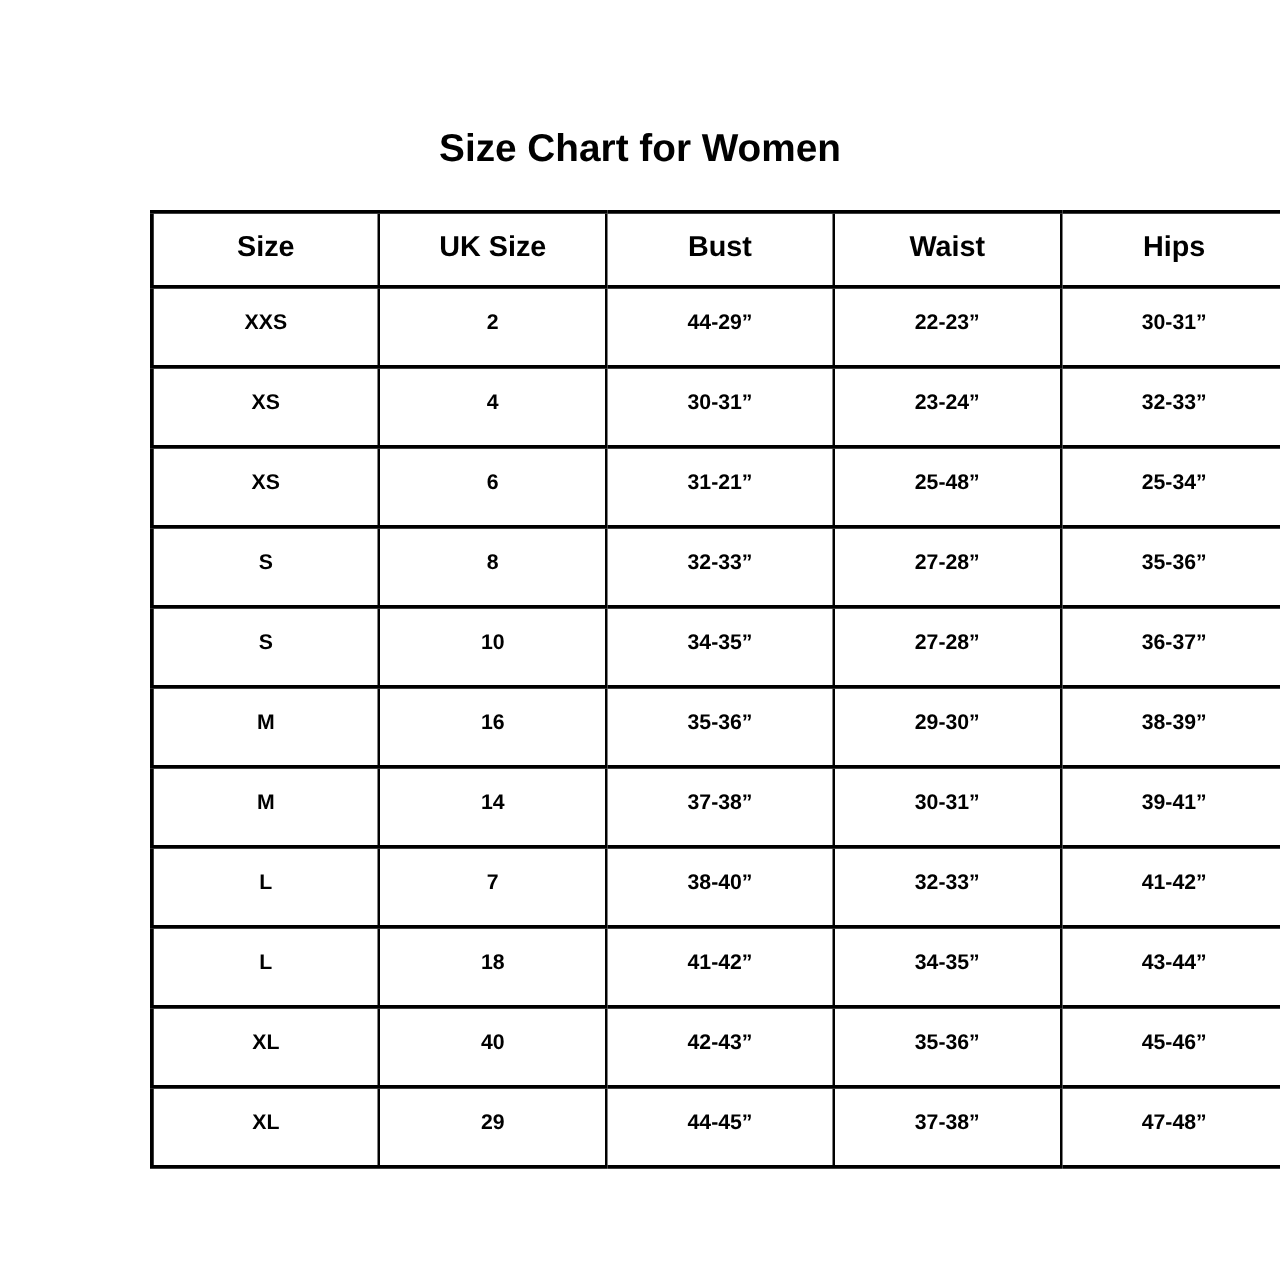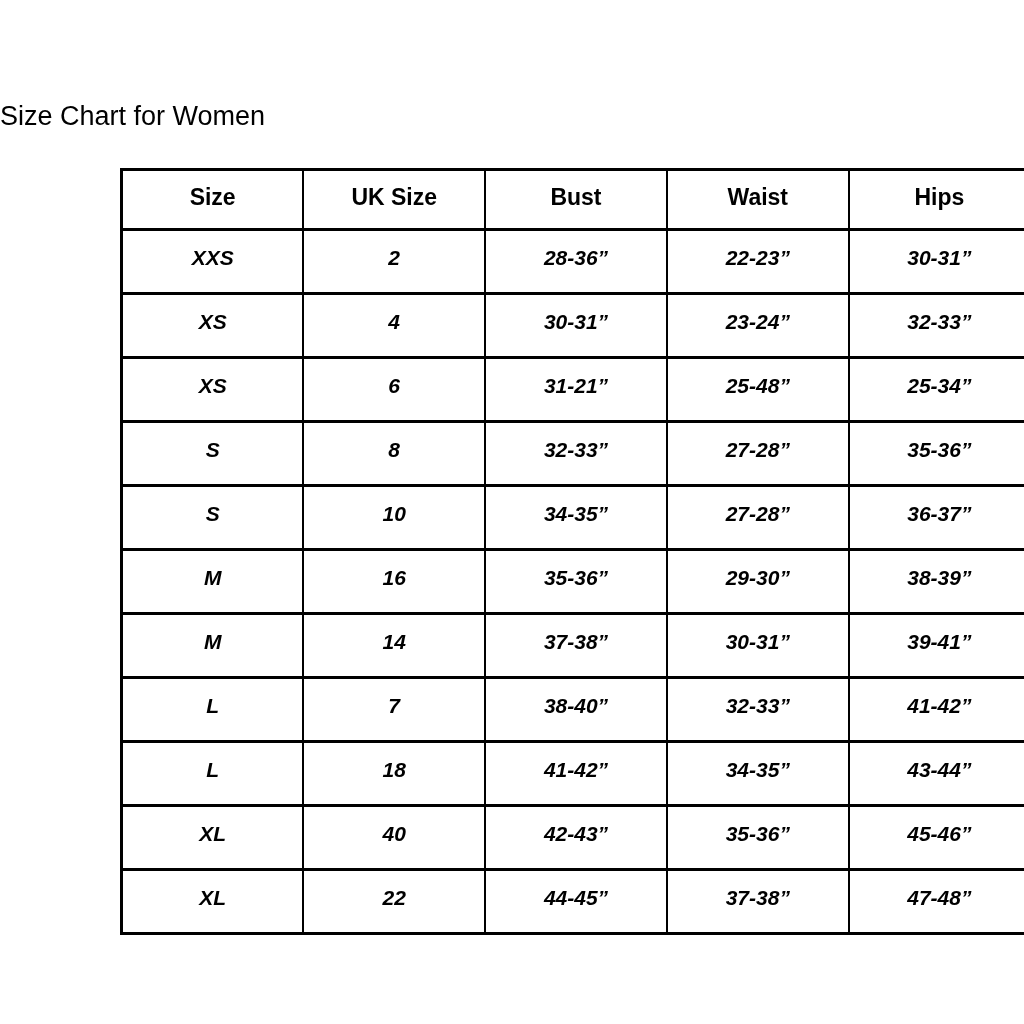--- a/index.html
+++ b/index.html
@@ -16,22 +16,23 @@
     position: relative;
     width: 1024px;
     height: 1024px;
     background: #ffffff;
   }
   .page-title {
     position: absolute;
     top: 101px;
     left: 0;
     width: 100%;
-    font-size: 27px;
-    font-weight: normal;
+    text-align: center;
+    font-size: 31px;
+    font-weight: bold;
     letter-spacing: 0px;
     margin: 0;
   }
   table.size-chart {
     position: absolute;
     left: 120px;
     top: 168px;
     width: 912px;
     border-collapse: collapse;
     table-layout: fixed;
@@ -51,22 +52,21 @@
   table.size-chart {
     border: 3px solid #000000;
   }
   table.size-chart th {
     height: 53px;
     font-size: 23px;
     padding-bottom: 4px;
   }
   table.size-chart td {
     height: 53px;
-    font-size: 21px;
-    font-style: italic;
+    font-size: 17px;
   }
   table.size-chart col {
     width: 20%;
   }
 </style>
 </head>
 <body>
 
 <div class="canvas">
   <h1 class="page-title">Size Chart for Women</h1>
@@ -85,21 +85,21 @@
           <th>UK Size</th>
           <th>Bust</th>
           <th>Waist</th>
           <th>Hips</th>
         </tr>
     </thead>
     <tbody id="table-body">
         <tr>
           <td>XXS</td>
           <td>2</td>
-          <td>28-36”</td>
+          <td>44-29”</td>
           <td>22-23”</td>
           <td>30-31”</td>
         </tr>
         <tr>
           <td>XS</td>
           <td>4</td>
           <td>30-31”</td>
           <td>23-24”</td>
           <td>32-33”</td>
         </tr>
@@ -154,20 +154,20 @@
         </tr>
         <tr>
           <td>XL</td>
           <td>40</td>
           <td>42-43”</td>
           <td>35-36”</td>
           <td>45-46”</td>
         </tr>
         <tr>
           <td>XL</td>
-          <td>22</td>
+          <td>29</td>
           <td>44-45”</td>
           <td>37-38”</td>
           <td>47-48”</td>
         </tr>
       </tbody>
   </table>
 </div>
 
 </body></html>

